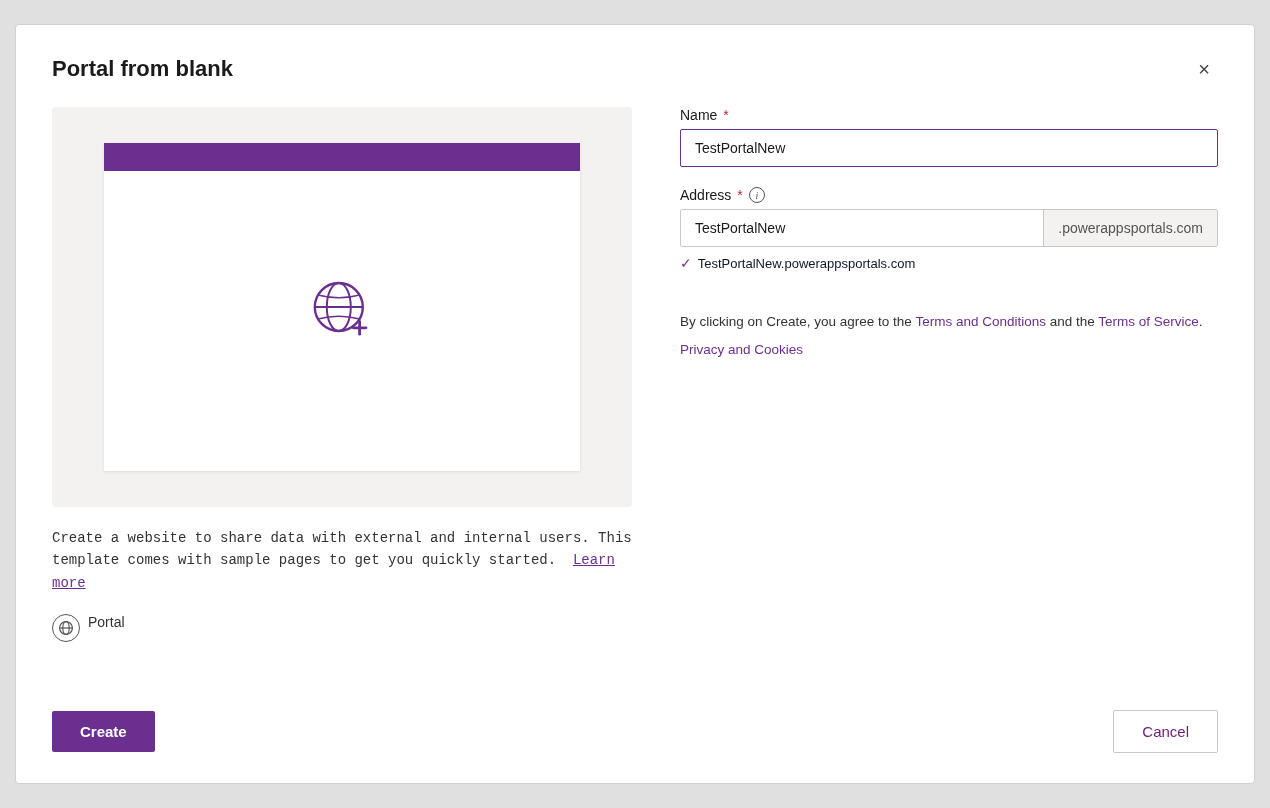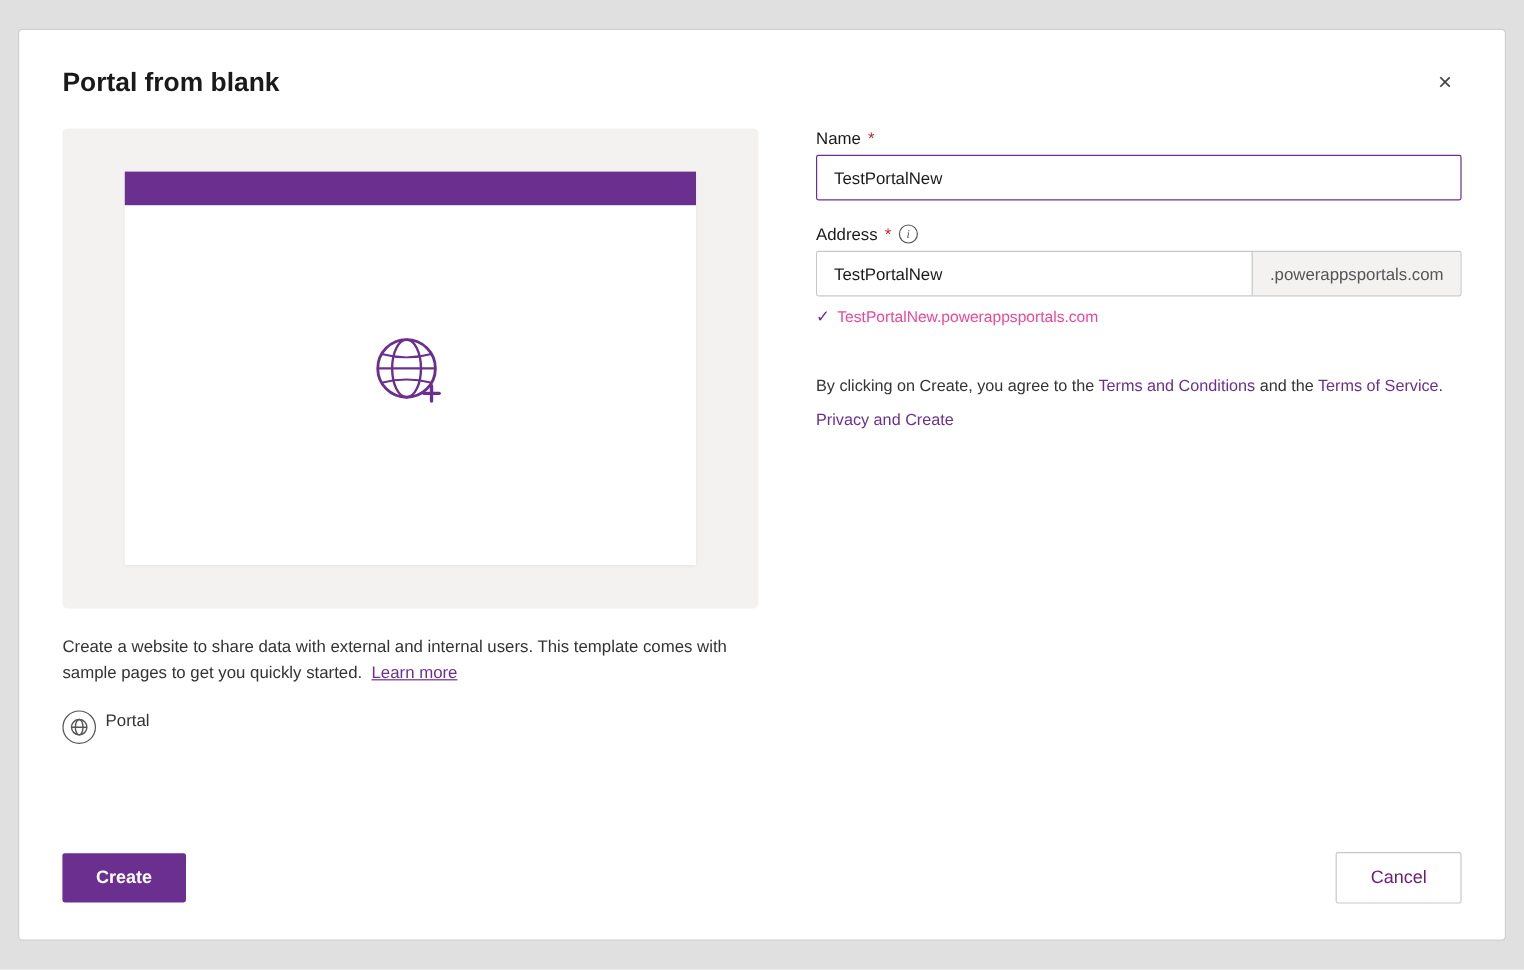--- a/index.html
+++ b/index.html
@@ -91,20 +91,21 @@
     }
     .globe-svg {
       width: 80px;
       height: 80px;
     }
     .description {
       margin-top: 20px;
       font-size: 14px;
       color: #333;
       line-height: 1.6;
+      font-family: Liberation Mono, monospace;
     }
     .learn-more-link {
       color: #6b2f8f;
       text-decoration: underline;
       cursor: pointer;
     }
     .tag-row {
       margin-top: 20px;
       display: flex;
       gap: 8px;
@@ -195,21 +196,21 @@
       gap: 6px;
       margin-top: 8px;
       font-size: 13px;
       color: #555;
     }
     .check-icon {
       color: #6b2f8f;
       font-size: 14px;
     }
     .validated-url {
-      color: #ec4899;
+      color: #0f172a;
     }
     .select-wrapper {
       position: relative;
       width: 100%;
     }
     .select-input {
       width: 100%;
       border: 1.5px solid #c8c8c8;
       border-radius: 2px;
       padding: 10px 36px 10px 14px;
@@ -353,21 +354,21 @@
       </div>
 
 
       <div class="field-group">
         <p class="terms-text">
           <span>By clicking on Create, you agree to the</span>
           <a class="terms-link">Terms and Conditions</a>
           <span>and the</span>
           <a class="terms-link">Terms of Service</a><span>.</span>
         </p>
-        <a class="privacy-link">Privacy and Create</a>
+        <a class="privacy-link">Privacy and Cookies</a>
       </div>
     </div>
   </div>
 
   <div class="dialog-footer">
     <button class="btn-create">Create</button>
     <button class="btn-cancel">Cancel</button>
   </div>
 </div>
 

